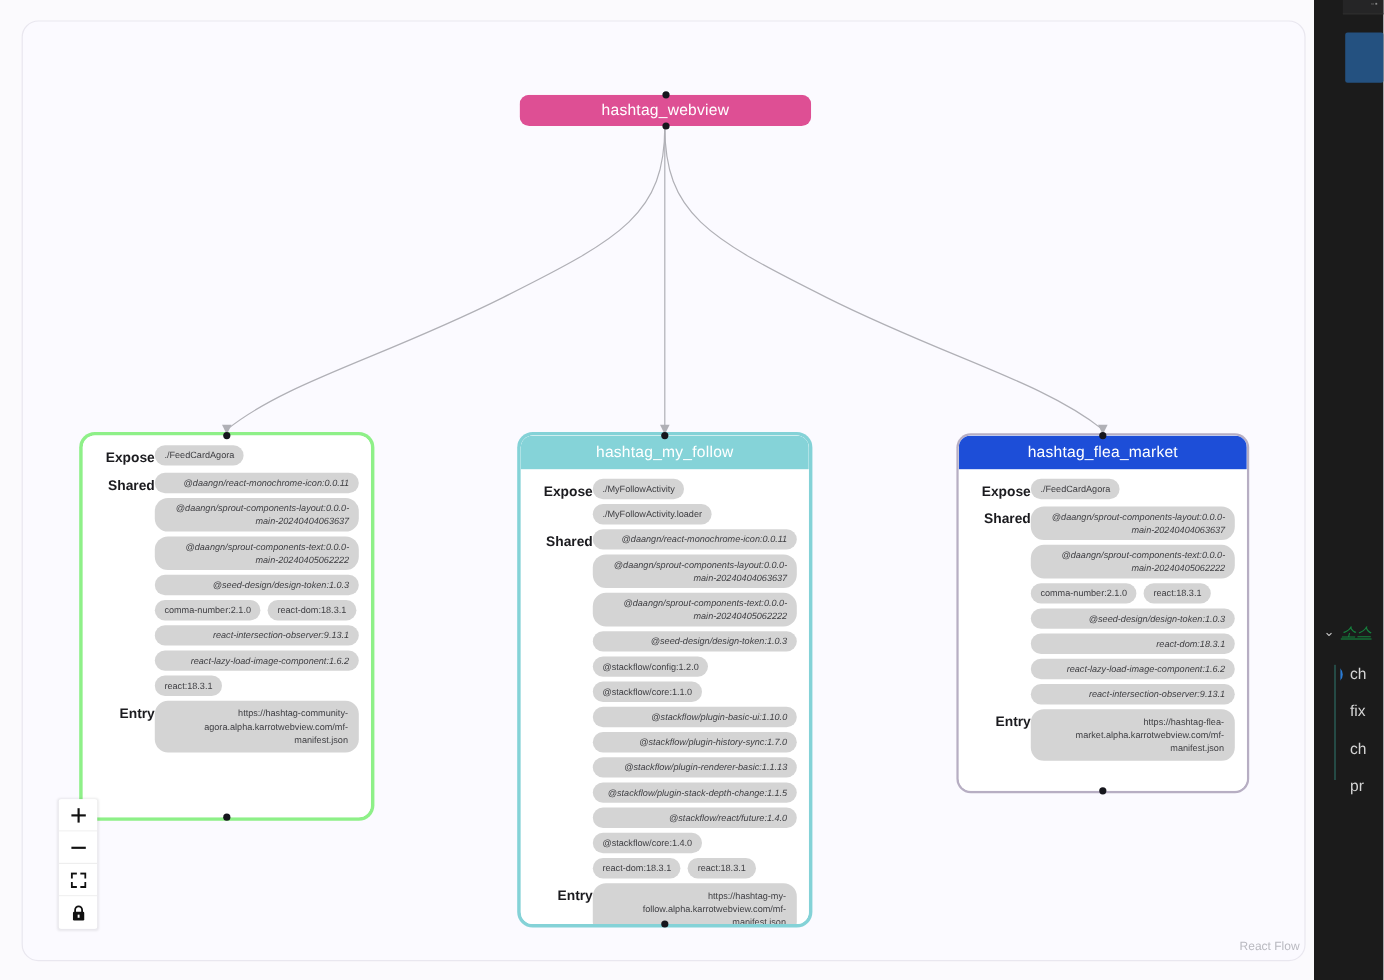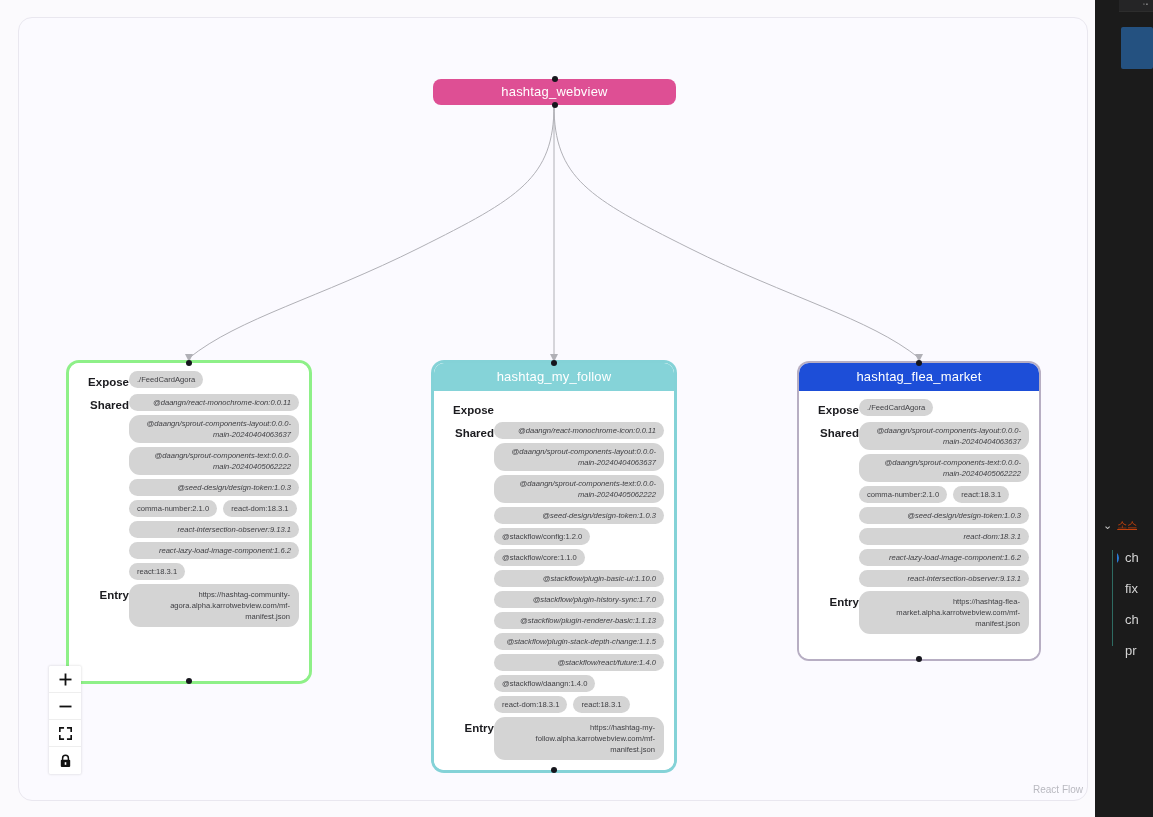--- a/index.html
+++ b/index.html
@@ -149,24 +149,25 @@
     left: 1103px; top: 518px;
     width: 60px;
     color: #cccccc;
     font-size: 12px;
     font-family: "Liberation Sans", sans-serif;
   }
   .scm-head { display: flex; align-items: center; gap: 5px; }
   .scm-head .chev { color: #c5c5c5; font-size: 11px; line-height: 1; }
   .scm-head .scm-title {
     text-decoration: underline;
-    color: #c2410c;
-    font-size: 10px;
+    color: #15803d;
+    font-size: 13px;
     white-space: nowrap;
     overflow: hidden;
+    font-style: italic;
   }
   .scm-list { position: relative; margin-top: 10px; padding-left: 14px; }
   .scm-rail {
     position: absolute; left: 9px; top: 8px;
     width: 1px; height: 96px; background: #2e6b62;
   }
   .scm-item {
     position: relative;
     display: flex; align-items: center; gap: 8px;
     height: 31px;
@@ -251,36 +252,40 @@
       <span class="handle top"></span>
       <span class="handle bottom"></span>
     </div>
 
     <div class="node teal" style="left:415px; top:345px; width:240px; height:407px;">
       <div class="node-inner">
         <div class="node-header" style="background:#85d3d8;">hashtag_my_follow</div>
         <div class="node-body">
           <div class="row">
             <div class="row-label">Expose</div>
+            <div class="row-items">
+              <span class="chip">./MyFollowActivity</span>
+              <span class="chip">./MyFollowActivity.loader</span>
+            </div>
           </div>
           <div class="row">
             <div class="row-label">Shared</div>
             <div class="row-items">
               <span class="chip wide">@daangn/react-monochrome-icon:0.0.11</span>
               <span class="chip wide">@daangn/sprout-components-layout:0.0.0-main-20240404063637</span>
               <span class="chip wide">@daangn/sprout-components-text:0.0.0-main-20240405062222</span>
               <span class="chip wide">@seed-design/design-token:1.0.3</span>
               <span class="chip">@stackflow/config:1.2.0</span>
               <span class="chip">@stackflow/core:1.1.0</span>
               <span class="chip wide">@stackflow/plugin-basic-ui:1.10.0</span>
               <span class="chip wide">@stackflow/plugin-history-sync:1.7.0</span>
               <span class="chip wide">@stackflow/plugin-renderer-basic:1.1.13</span>
               <span class="chip wide">@stackflow/plugin-stack-depth-change:1.1.5</span>
               <span class="chip wide">@stackflow/react/future:1.4.0</span>
-              <span class="chip">@stackflow/daangn:1.4.0</span>
+              <span class="chip">@stackflow/core:1.4.0</span>
               <span class="chip">react-dom:18.3.1</span>
               <span class="chip">react:18.3.1</span>
             </div>
           </div>
           <div class="row">
             <div class="row-label">Entry</div>
             <div class="row-items">
               <span class="chip entry">https://hashtag-my-follow.alpha.karrotwebview.com/mf-manifest.json</span>
             </div>
           </div>

